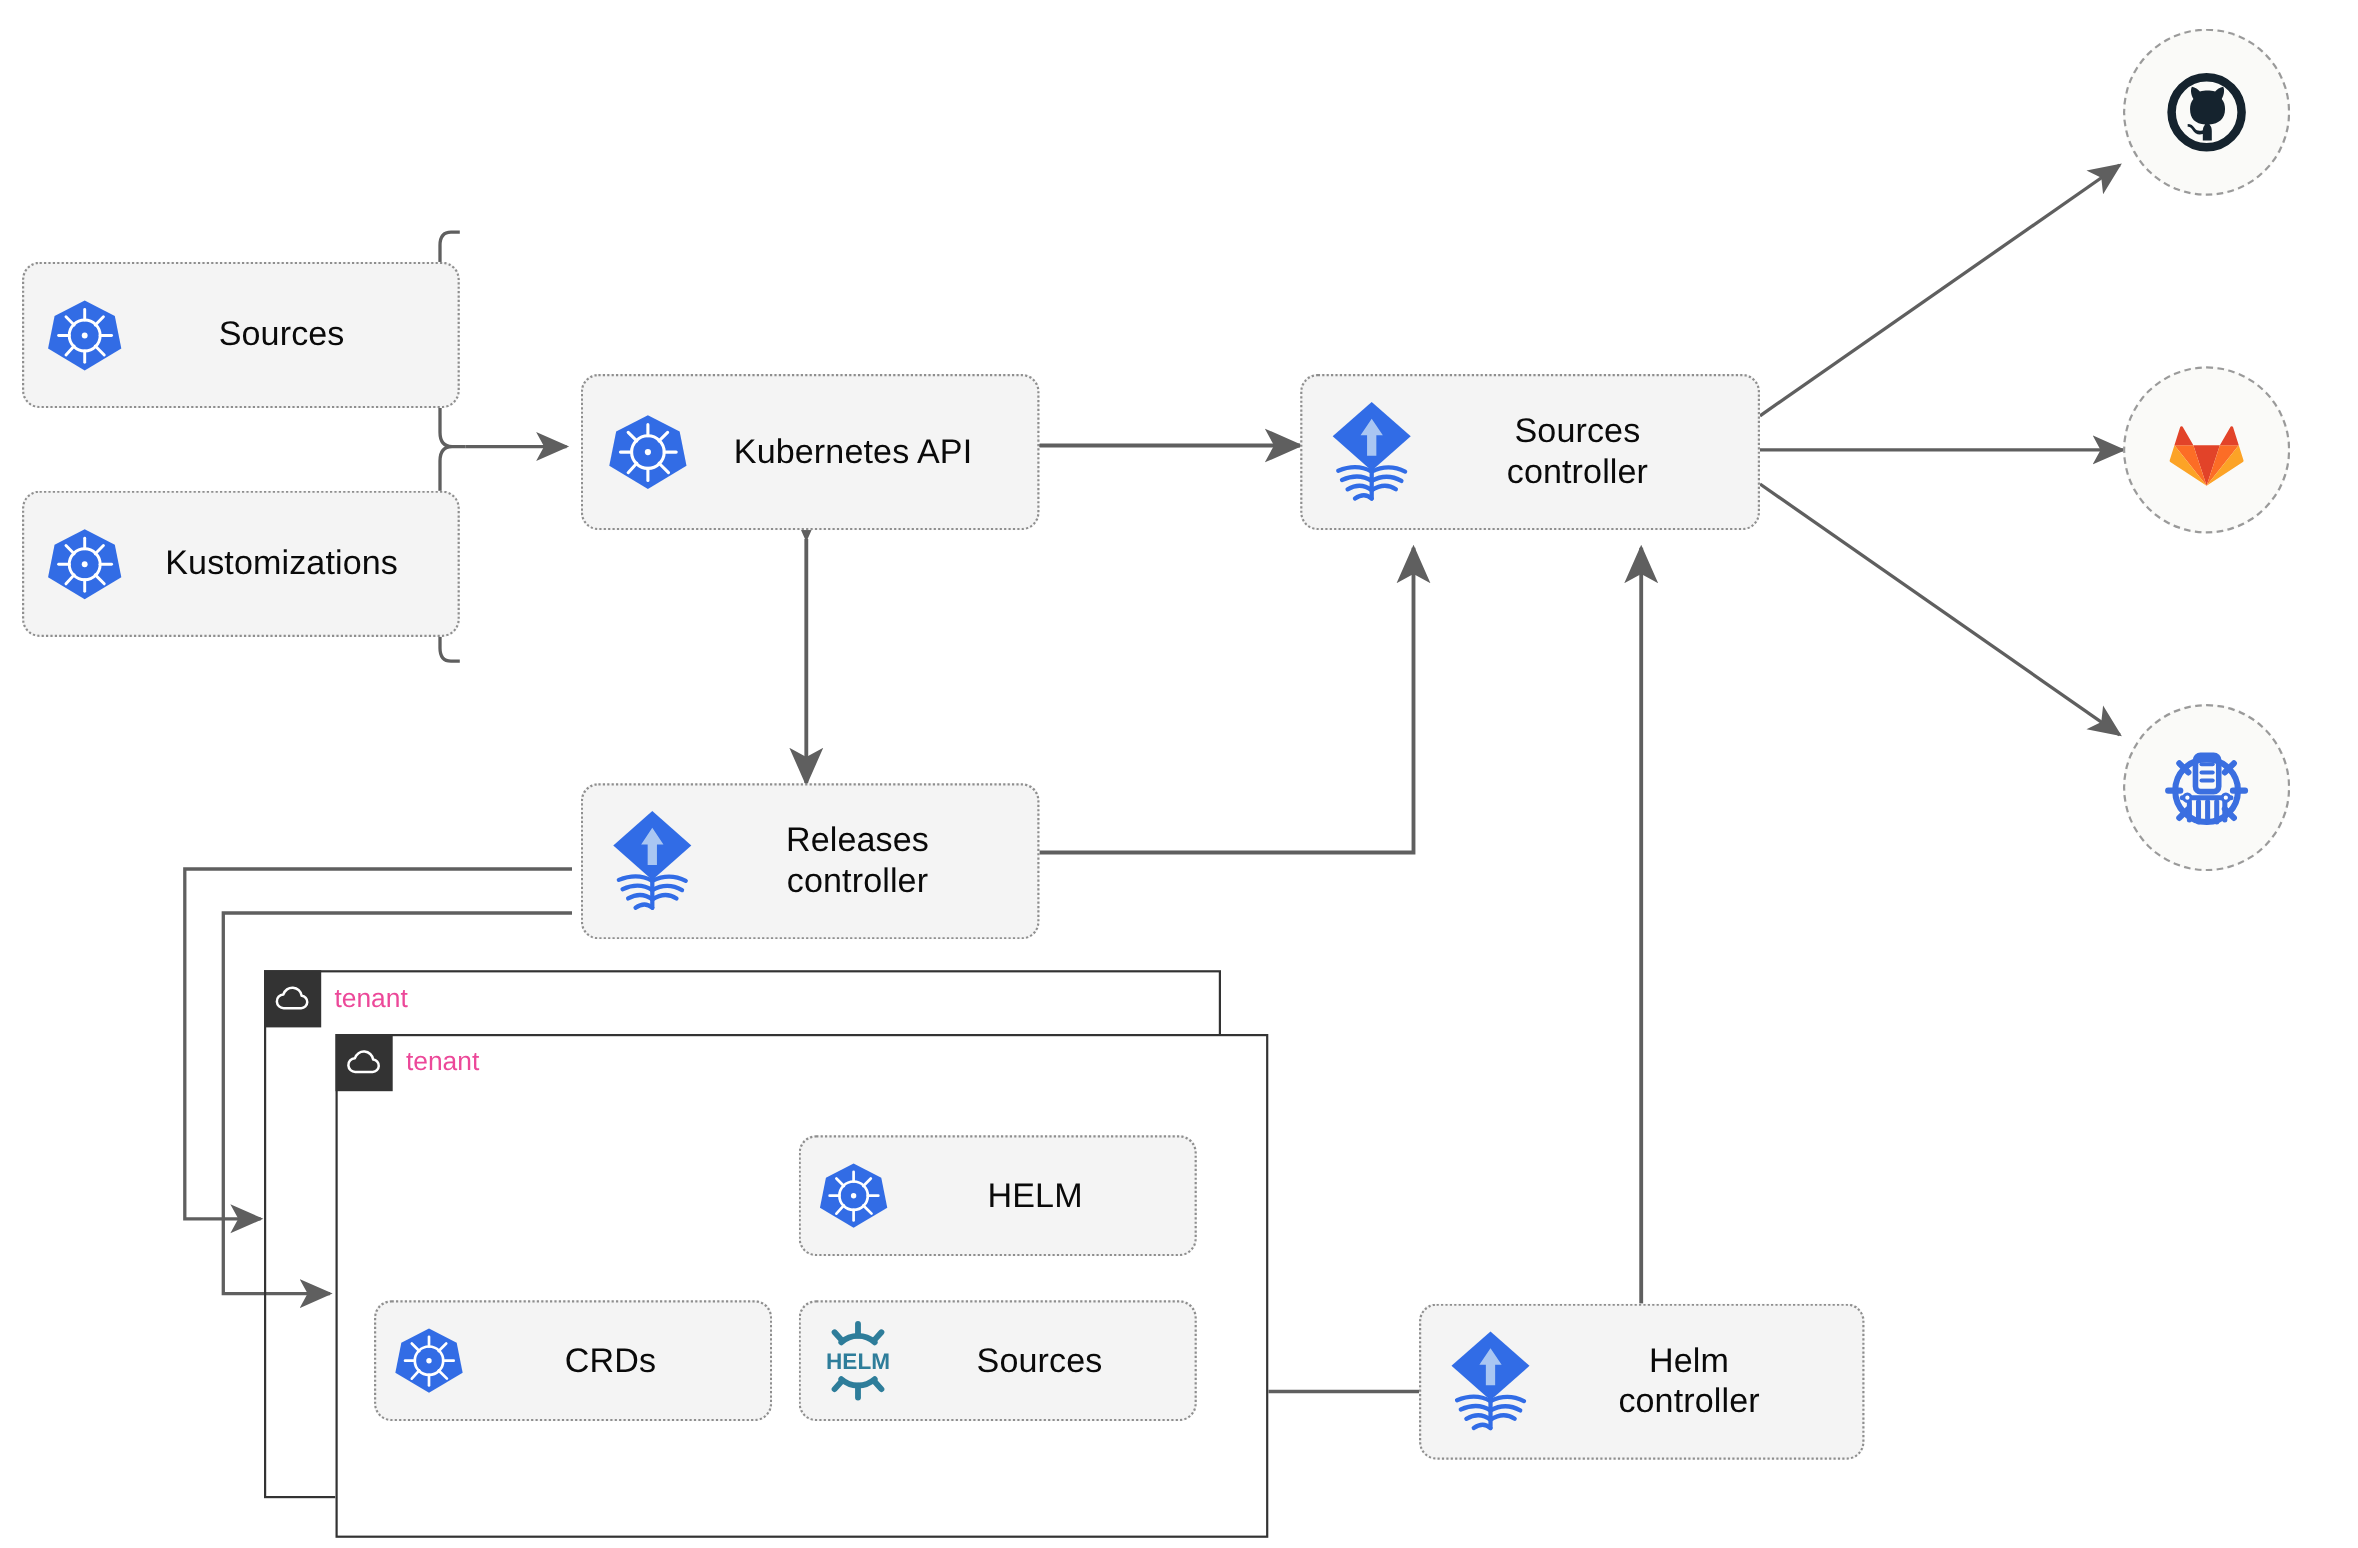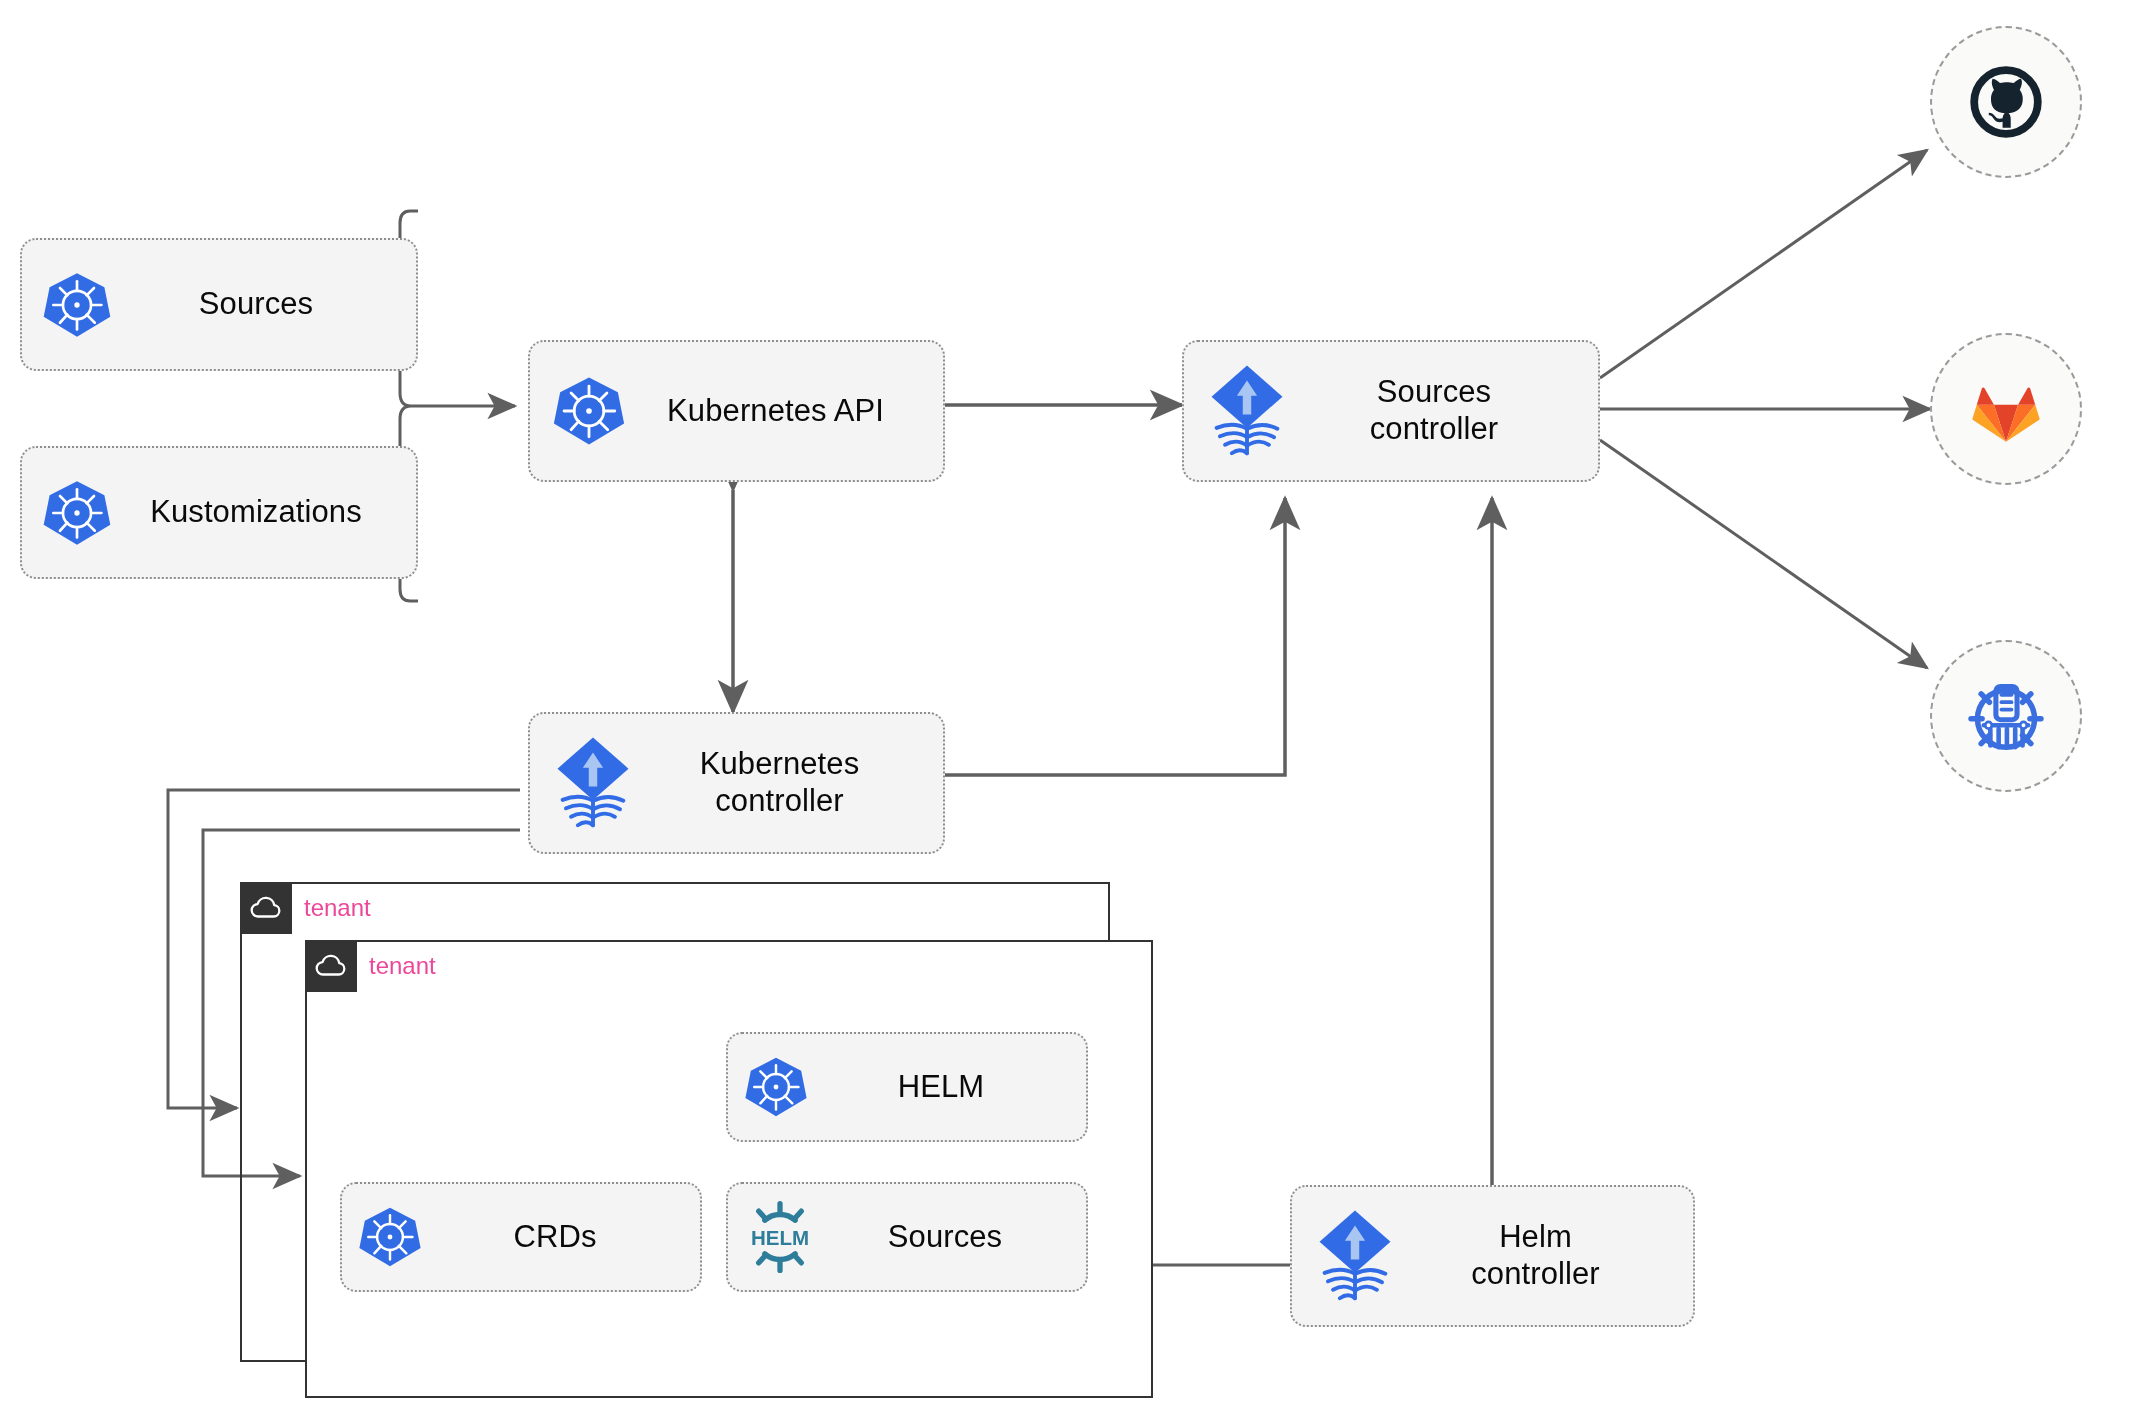--- a/index.html
+++ b/index.html
@@ -310,21 +310,21 @@
           <path d="M50 79 Q68 70 86 79"></path>
           <path d="M18 88 Q36 80 50 89"></path>
           <path d="M50 89 Q66 80 82 89"></path>
           <path d="M24 98 Q38 90 50 99"></path>
           <path d="M50 99 Q64 90 76 98"></path>
           <path d="M32 108 Q42 101 50 108"></path>
           <path d="M50 70 L50 108"></path>
         </g>
       </svg>
     </div>
-    <div class="lbl">Kubernetes
+    <div class="lbl">Releases
 controller</div>
   </div>
 
   <div class="node" style="left:1290px; top:1185px; width:405px; height:142px; padding:0 20px; z-index:10;">
     <div class="ico">
       <svg width="86" height="98" viewBox="0 0 100 116">
         <polygon points="50,4 92,41 50,78 8,41" fill="#316CE6"></polygon>
         <path d="M50 22 L62 40 L55 40 L55 62 L45 62 L45 40 L38 40 Z" fill="#A9C6F2"></path>
         <g stroke="#316CE6" stroke-width="4.6" fill="none" stroke-linecap="round">
           <path d="M14 78 Q34 70 50 79"></path>

